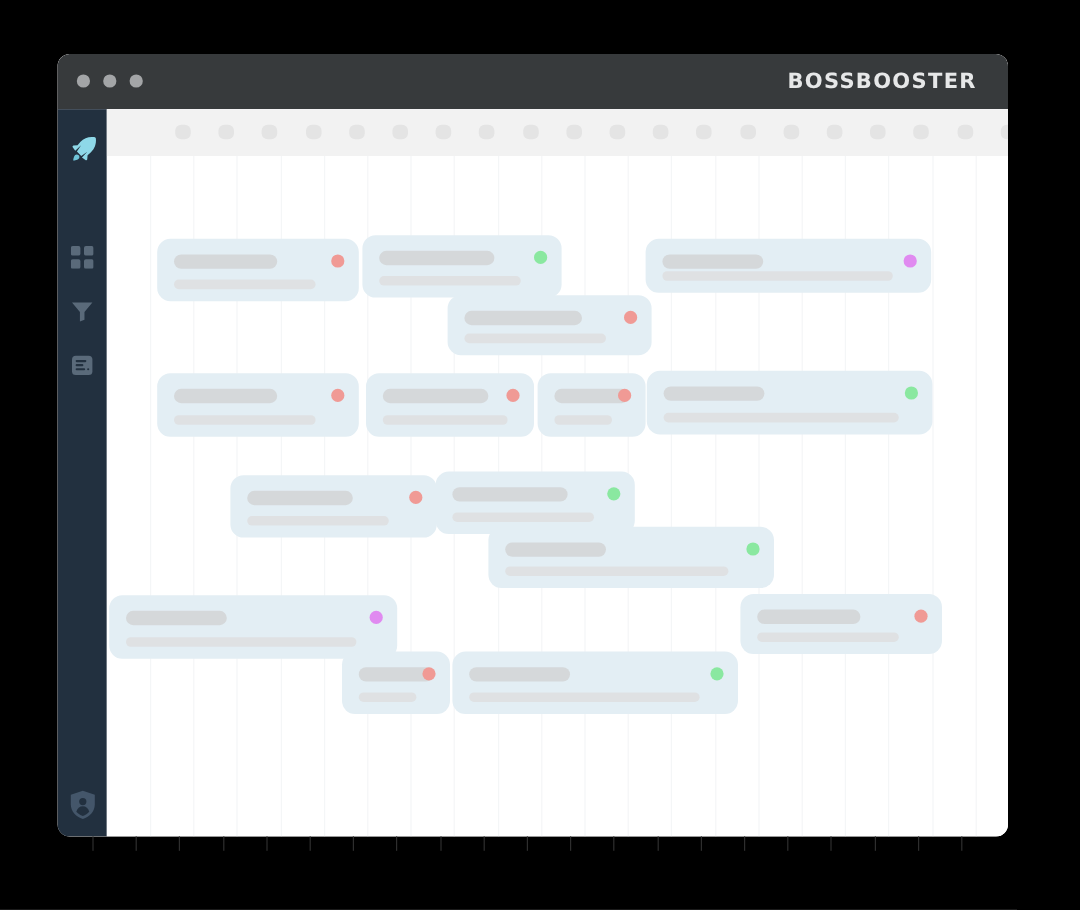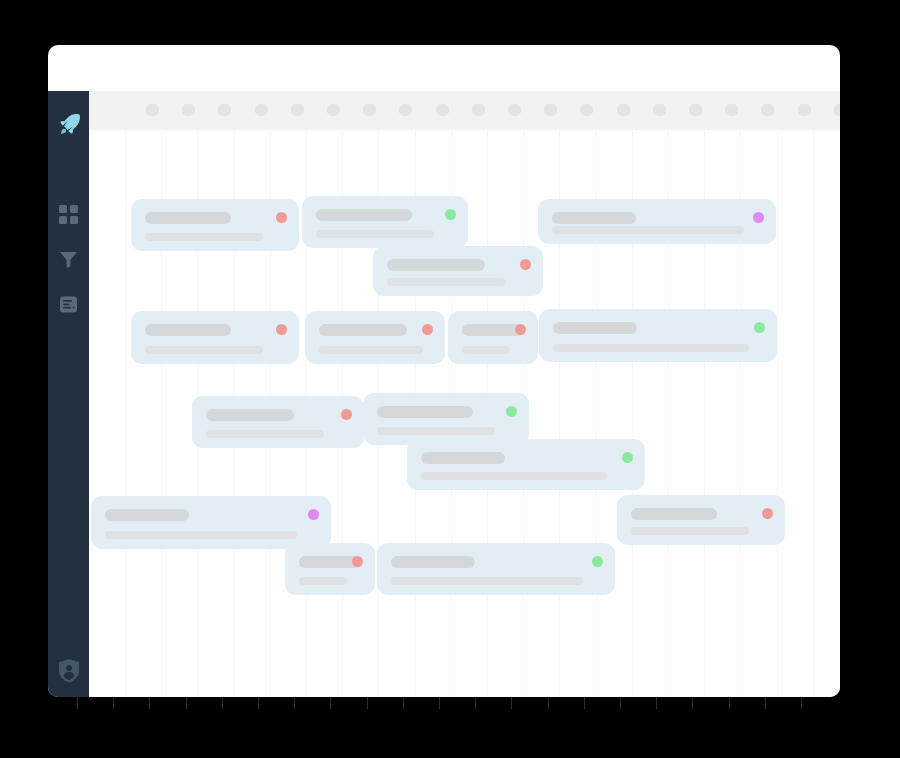--- a/index.html
+++ b/index.html
@@ -165,20 +165,28 @@
     background: #2e2e2e;
   }
 </style>
 </head>
 <body>
 
 <div id="stage">
 
   <div class="app-window">
 
+    <div class="titlebar">
+      <div class="traffic-lights">
+        <span class="tl-dot"></span>
+        <span class="tl-dot"></span>
+        <span class="tl-dot"></span>
+      </div>
+      <div class="brand">BOSSBOOSTER</div>
+    </div>
 
     <div class="sidebar">
 
       <div class="side-icon" style="top:16px">
         <span>
           <svg width="26" height="26" viewBox="0 0 26 26">
             <path d="M22.5 3.2c-4.6-.6-8.6 1-11.4 4L8.6 10l-3.3.3c-.7.1-1.1.9-.7 1.5l2.1 2.9 4.9-4.6-3.5 5.2 3.6 3.6 5.1-3.5-4.5 4.9 2.9 2.1c.6.4 1.4 0 1.5-.7l.3-3.3 2.8-2.5c3-2.8 4.6-6.8 4.1-11.4-.1-.7-.6-1.2-1.4-1.3z" fill="#8ed8e8"></path>
             <path d="M6.6 18.2c-1.3 1.3-1.6 4.6-1.6 4.6s3.3-.3 4.6-1.6c.8-.8.8-2.1 0-2.9s-2.2-.9-3 -.1z" fill="#6fc4d8"></path>
           </svg>
         </span>

